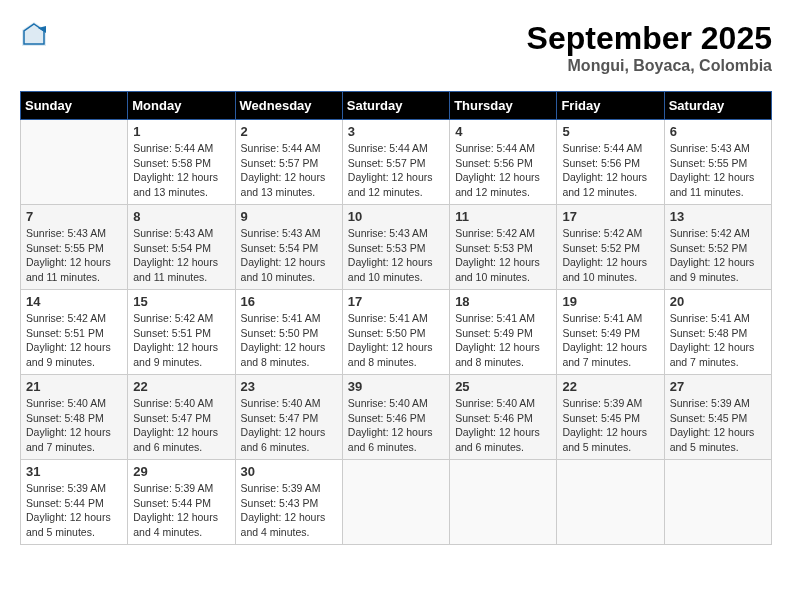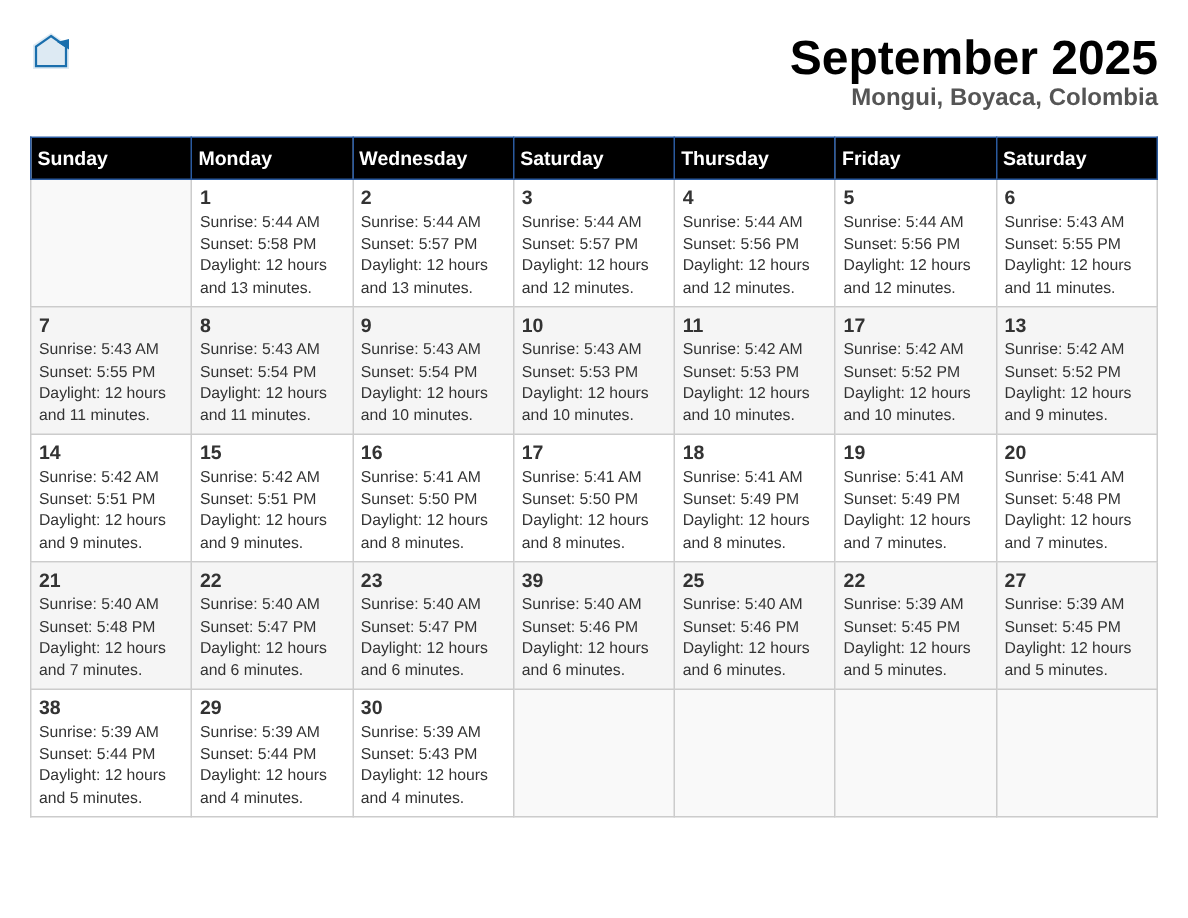--- a/index.html
+++ b/index.html
@@ -289,21 +289,21 @@
         </td>
         <td>
           <div class="day-number">27</div>
           <div class="day-info" style="white-space: pre-line;">Sunrise: 5:39 AM
 Sunset: 5:45 PM
 Daylight: 12 hours and 5 minutes.</div>
         </td>
       </tr>
       <tr>
         <td>
-          <div class="day-number">38</div>
+          <div class="day-number">31</div>
           <div class="day-info" style="white-space: pre-line;">Sunrise: 5:39 AM
 Sunset: 5:44 PM
 Daylight: 12 hours and 5 minutes.</div>
         </td>
         <td>
           <div class="day-number">29</div>
           <div class="day-info" style="white-space: pre-line;">Sunrise: 5:39 AM
 Sunset: 5:44 PM
 Daylight: 12 hours and 4 minutes.</div>
         </td>

